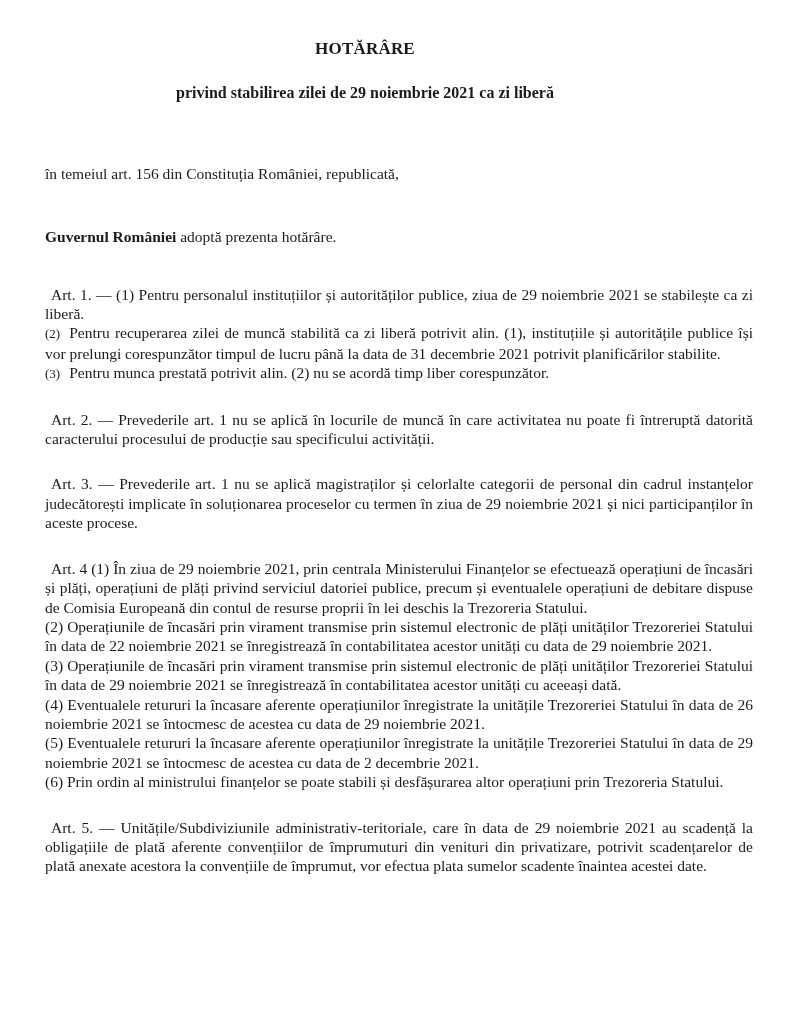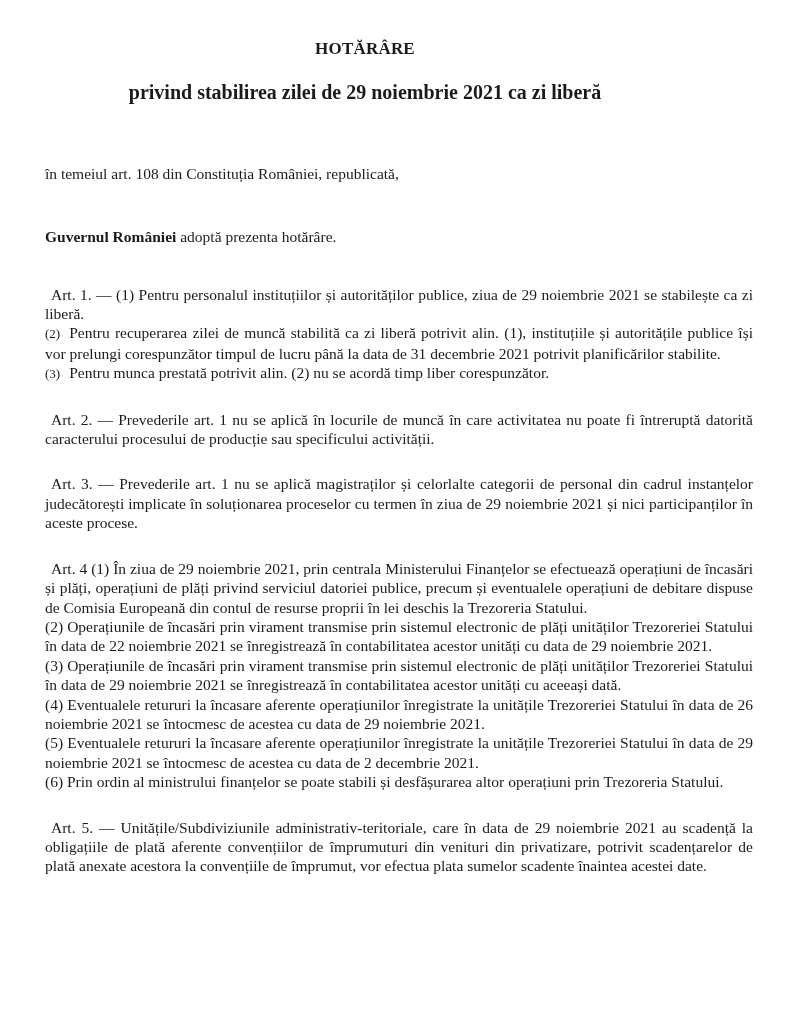--- a/index.html
+++ b/index.html
@@ -24,21 +24,21 @@
     text-align: center;
     padding-right: 68px; 
   }
   .doc-title {
     font-size: 17px;
     font-weight: bold;
     margin: 0;
     letter-spacing: 0.2px;
   }
   .doc-subtitle {
-    font-size: 20px;
+    font-size: 16px;
     font-weight: bold;
     margin: 25px 0 0 0;
   }
   .preamble {
     margin: 61px 0 0 0;
   }
   .adoption {
     margin: 44px 0 0 0;
   }
   .adoption .issuer {
@@ -80,21 +80,21 @@
 </style>
 </head>
 <body>
 
 <div class="page">
 
   <h1 class="doc-title centered">HOTĂRÂRE</h1>
 
   <h2 class="doc-subtitle centered">privind stabilirea zilei de 29 noiembrie 2021 ca zi liberă</h2>
 
-  <p class="preamble">în temeiul art. 108 din Constituția României, republicată,</p>
+  <p class="preamble">în temeiul art. 156 din Constituția României, republicată,</p>
 
   <p class="adoption"><span class="issuer">Guvernul României</span><span> adoptă prezenta hotărâre.</span></p>
 
   <div class="articles">
 
     <div class="article art-1">
       <p class="lead">Art. 1. — (1) Pentru personalul instituțiilor și autorităților publice, ziua de 29 noiembrie 2021 se stabilește ca zi liberă.</p>
       <p><span class="alin">(2)</span><span>Pentru recuperarea zilei de muncă stabilită ca zi liberă potrivit alin. (1), instituțiile și autoritățile publice își vor prelungi corespunzător timpul de lucru până la data de 31 decembrie 2021 potrivit planificărilor stabilite.</span></p>
       <p><span class="alin">(3)</span><span>Pentru munca prestată potrivit alin. (2) nu se acordă timp liber corespunzător.</span></p>
     </div>

